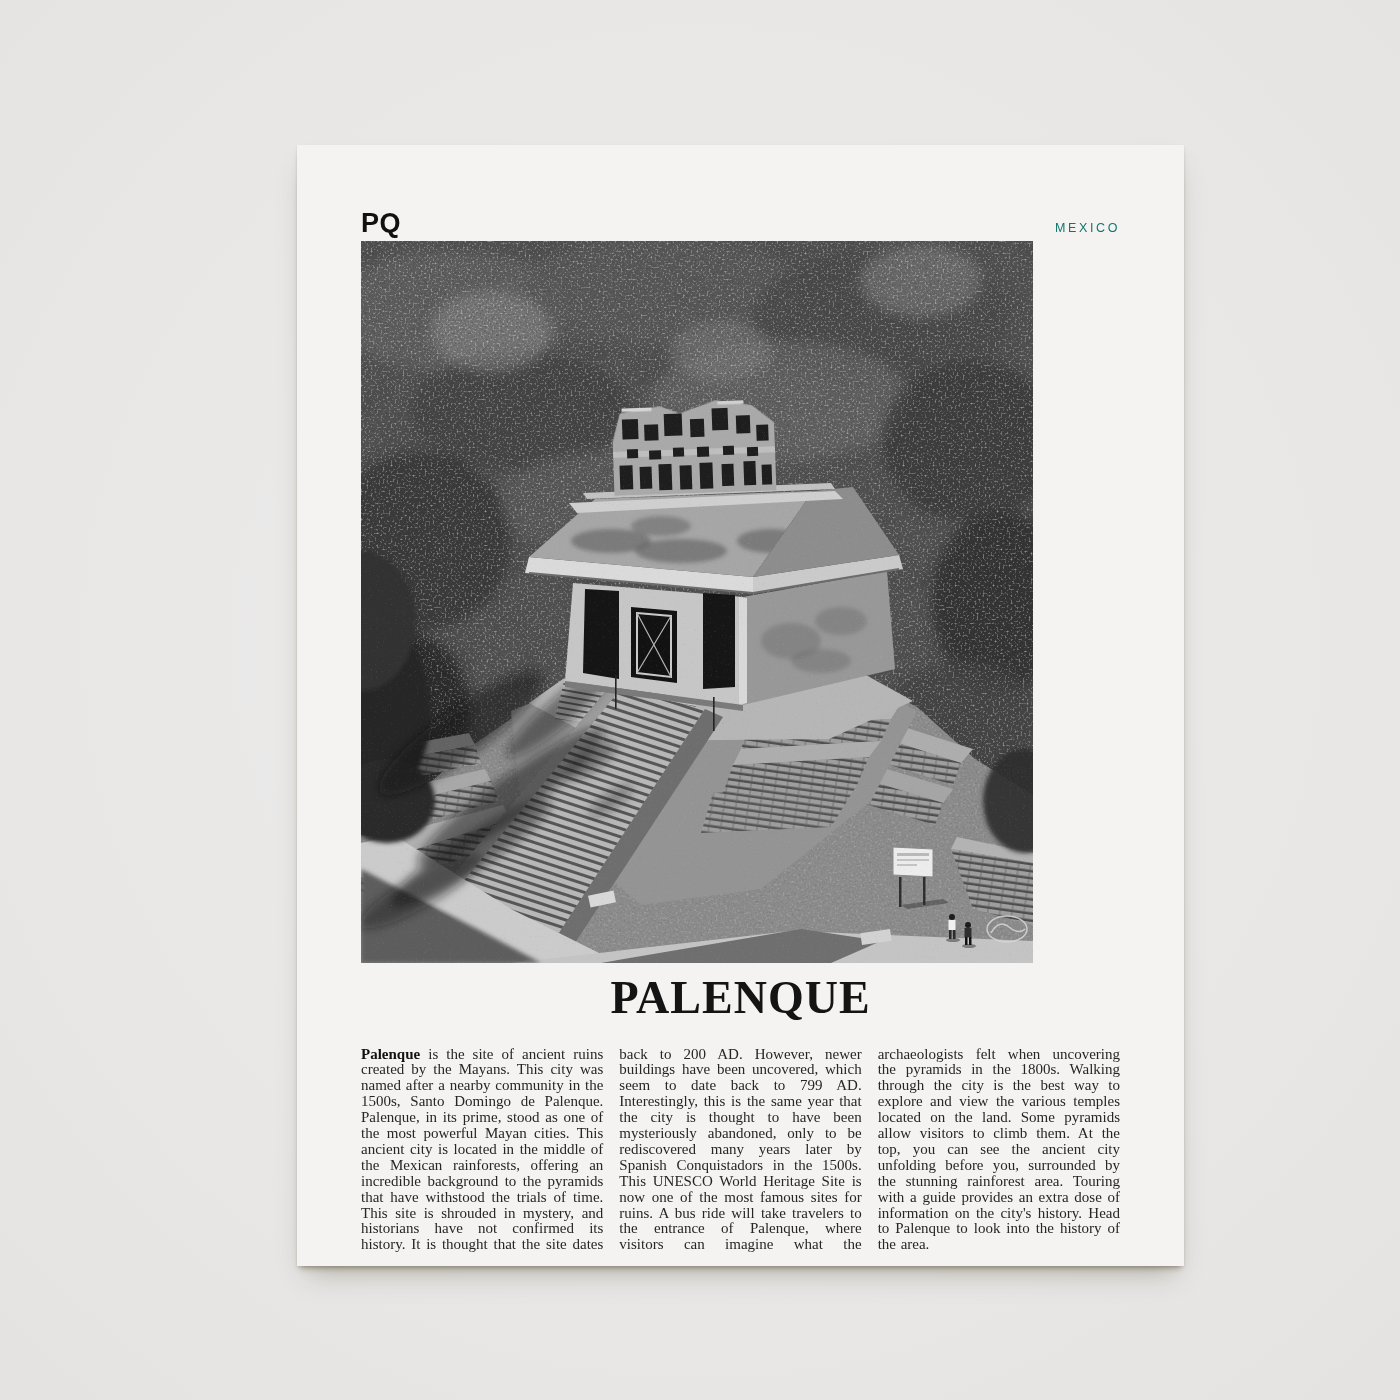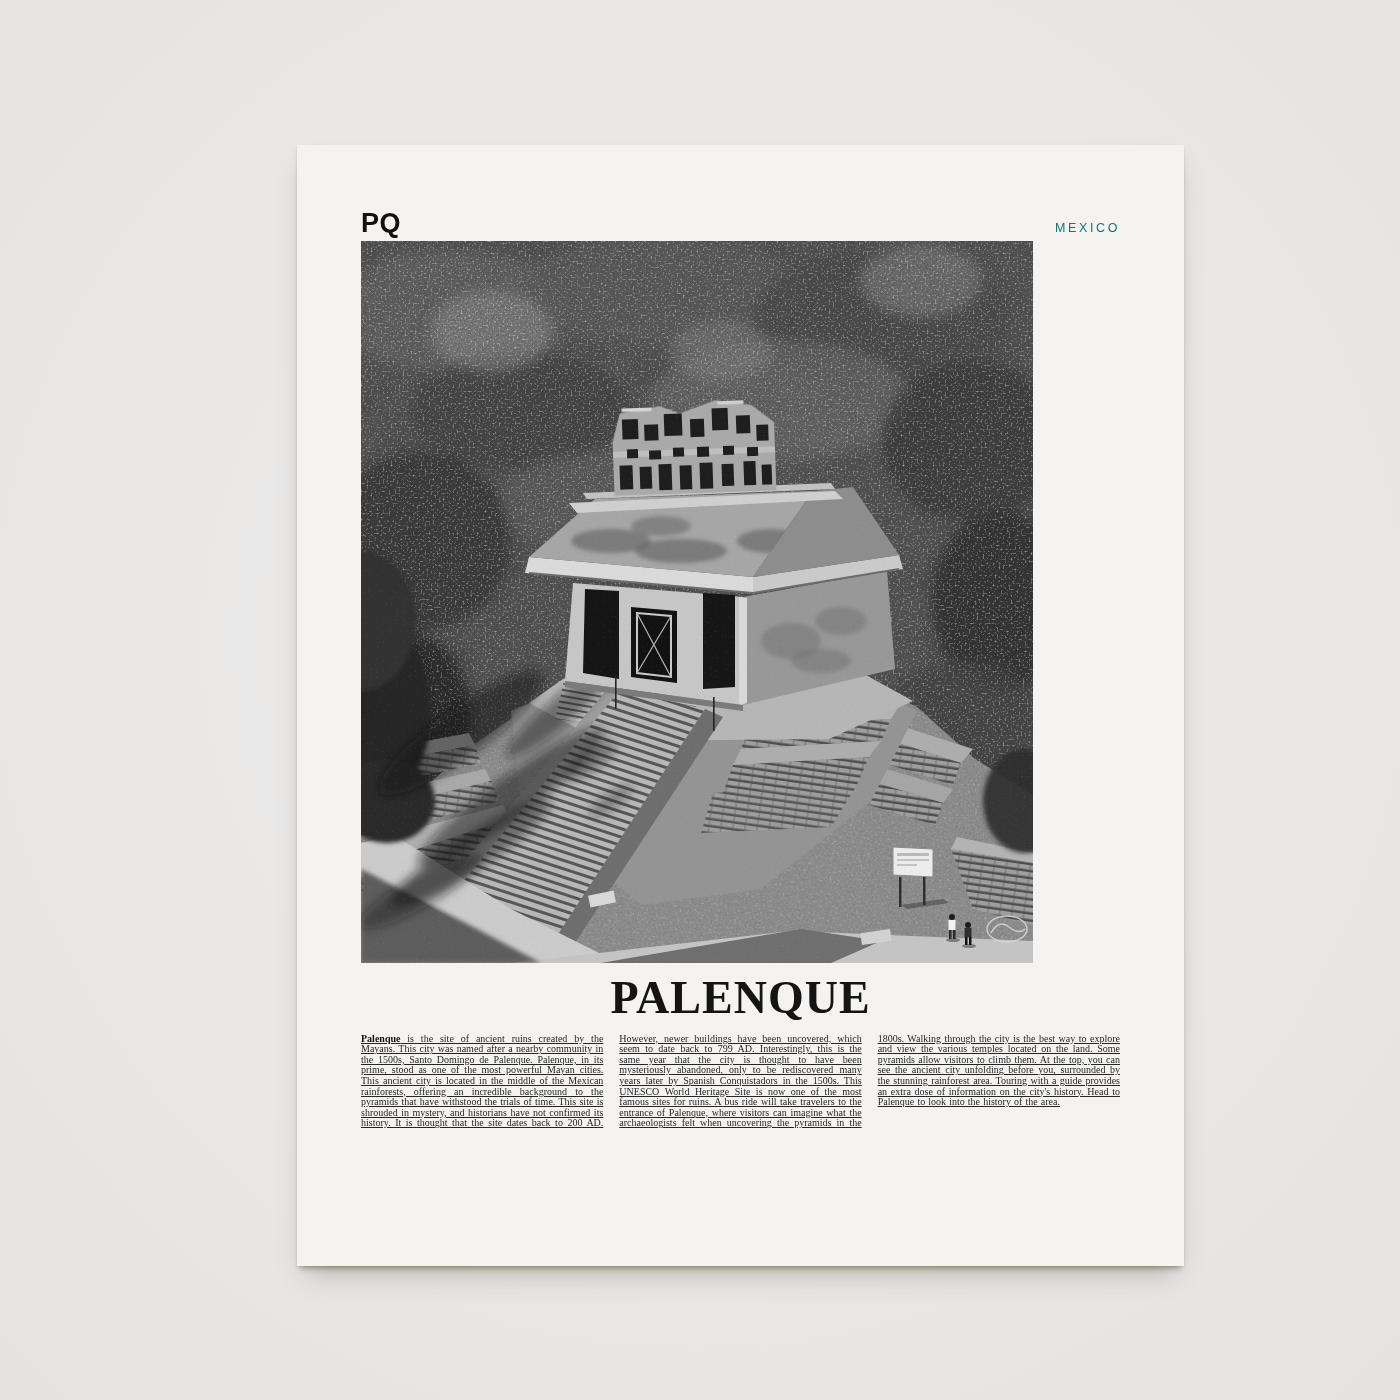--- a/index.html
+++ b/index.html
@@ -42,28 +42,27 @@
     background:#4e4e4e;
   }
   .photo-frame svg{display:block;width:672px;height:722px;}
   .poster-title{
     margin:10px 0 0 0;text-align:center;
     font-family:"Liberation Serif", serif;
     font-weight:700;font-size:46px;line-height:1.1;
     letter-spacing:1px;color:#141414;
   }
   .article{
-    margin:10px 0 0 0;
+    margin:23px 0 0 0;
     column-count:3;column-gap:16px;
     font-family:"Liberation Serif", serif;
-    font-size:10px;line-height:1.06;
+    font-size:15px;line-height:1.06;
     text-align:justify;color:#262626;
     hyphens:auto;-webkit-hyphens:auto;
     word-spacing:.06em;
-    text-decoration:underline;
   }
   .article strong{font-weight:700;color:#111;}
 </style>
 </head>
 <body>
 
 <div class="page">
   <div class="poster">
 
     <div class="poster-header">

